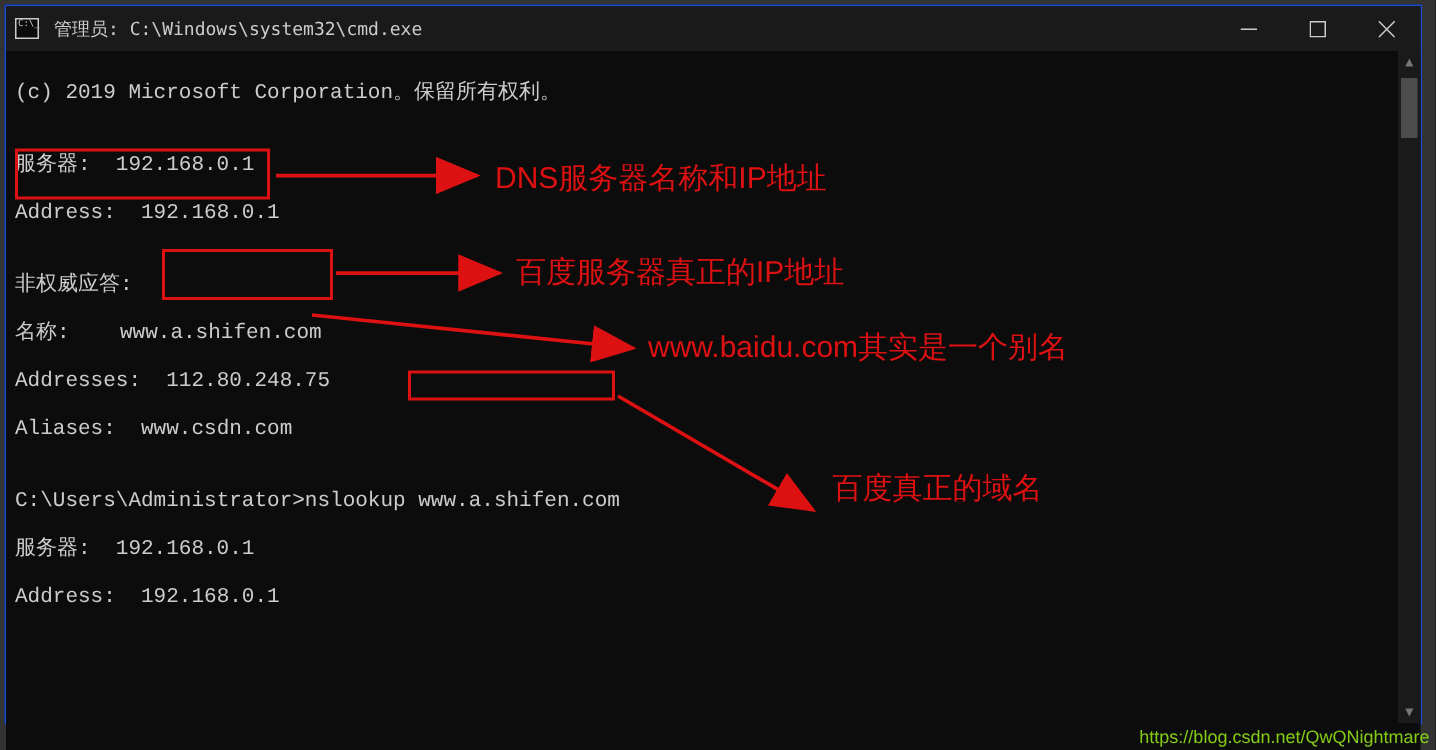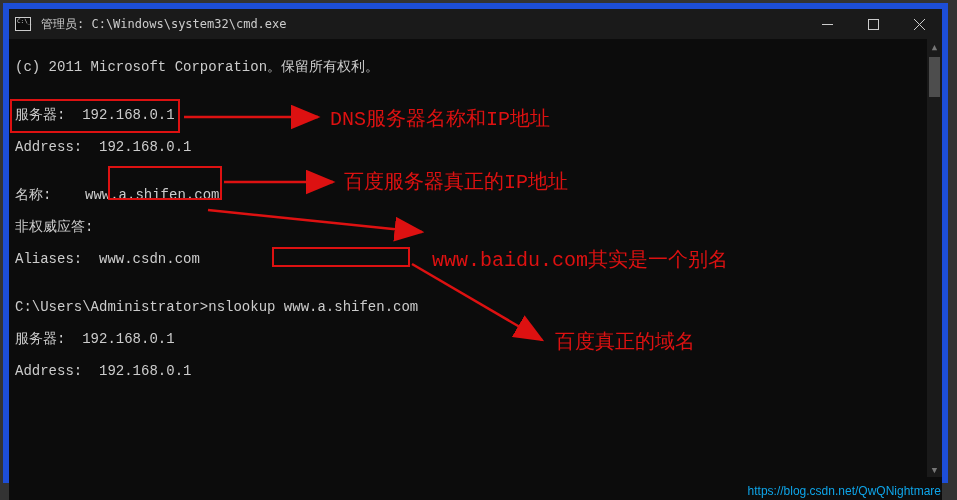--- a/index.html
+++ b/index.html
@@ -11,21 +11,21 @@
     position: relative;
     overflow: hidden;
   }
   .window {
     position: absolute;
     left: 3px;
     top: 3px;
     width: 945px;
     height: 480px;
     background: #0c0c0c;
-    border: 6px solid #1d4ed8;
+    border: 1px solid #1d4ed8;
     display: flex;
     flex-direction: column;
   }
   .titlebar {
     height: 30px;
     background: #1a1a1a;
     display: flex;
     align-items: center;
     color: #ccc;
     font-size: 12px;
@@ -105,36 +105,36 @@
   .scroll-arrow.up { top: 0; }
   .scroll-arrow.down { bottom: 0; }
   .redbox {
     position: absolute;
     border: 2px solid #d11;
     pointer-events: none;
   }
   .anno {
     position: absolute;
     color: #d11;
-    font-family: Liberation Mono, monospace;
+    font-family: Liberation Sans, sans-serif;
     font-size: 20px;
     font-weight: 400;
     pointer-events: none;
   }
   svg.anno-arrow {
     position: absolute;
     overflow: visible;
     pointer-events: none;
   }
   .watermark {
     position: absolute;
-    right: 16px;
+    right: 4px;
     bottom: 2px;
     font-size: 12px;
-    color: #0ea5e9;
+    color: #84cc16;
     font-family: Arial, sans-serif;
   }
 </style>
 </head>
 <body>
 
 <div class="window">
   <div class="titlebar">
     <div class="icon-box">
       <div class="cmd-icon"></div>
@@ -152,27 +152,28 @@
     </div>
     <div class="win-btn">
       <svg viewBox="0 0 11 11">
           <line x1="0" y1="0" x2="11" y2="11"></line>
           <line x1="11" y1="0" x2="0" y2="11"></line>
         </svg>
     </div>
   </div>
 
   <div class="terminal">
-<span class="line">(c) 2011 Microsoft Corporation。保留所有权利。</span>
+<span class="line">(c) 2019 Microsoft Corporation。保留所有权利。</span>
 <span class="line"></span>
 <span class="line">服务器:  192.168.0.1</span>
 <span class="line">Address:  192.168.0.1</span>
 <span class="line"></span>
+<span class="line">非权威应答:</span>
 <span class="line">名称:    www.a.shifen.com</span>
-<span class="line">非权威应答:</span>
+<span class="line">Addresses:  112.80.248.75</span>
 <span class="line">Aliases:  www.csdn.com</span>
 <span class="line"></span>
 <span class="line">C:\Users\Administrator&gt;nslookup www.a.shifen.com</span>
 <span class="line">服务器:  192.168.0.1</span>
 <span class="line">Address:  192.168.0.1</span>
 <span class="line"></span>
 
 
 
 
@@ -199,16 +200,16 @@
     </marker>
   </defs>
   <line x1="184" y1="117" x2="318" y2="117" stroke="#d11" stroke-width="2.5" marker-end="url(#ah)"></line>
   <line x1="224" y1="182" x2="333" y2="182" stroke="#d11" stroke-width="2.5" marker-end="url(#ah)"></line>
   <line x1="208" y1="210" x2="422" y2="232" stroke="#d11" stroke-width="2.5" marker-end="url(#ah)"></line>
   <line x1="412" y1="264" x2="542" y2="340" stroke="#d11" stroke-width="2.5" marker-end="url(#ah)"></line>
 </svg>
 
 <div class="anno" style="left:330px; top:105px;">DNS服务器名称和IP地址</div>
 <div class="anno" style="left:344px; top:168px;text-align:right;">百度服务器真正的IP地址</div>
-<div class="anno" style="left:432px; top:218px;margin-top:28px;">www.baidu.com其实是一个别名</div>
-<div class="anno" style="left:555px; top:328px;">百度真正的域名</div>
+<div class="anno" style="left:432px; top:218px;">www.baidu.com其实是一个别名</div>
+<div class="anno" style="left:555px; top:312px;">百度真正的域名</div>
 
 <div class="watermark">https://blog.csdn.net/QwQNightmare</div>
 
 </body></html>

